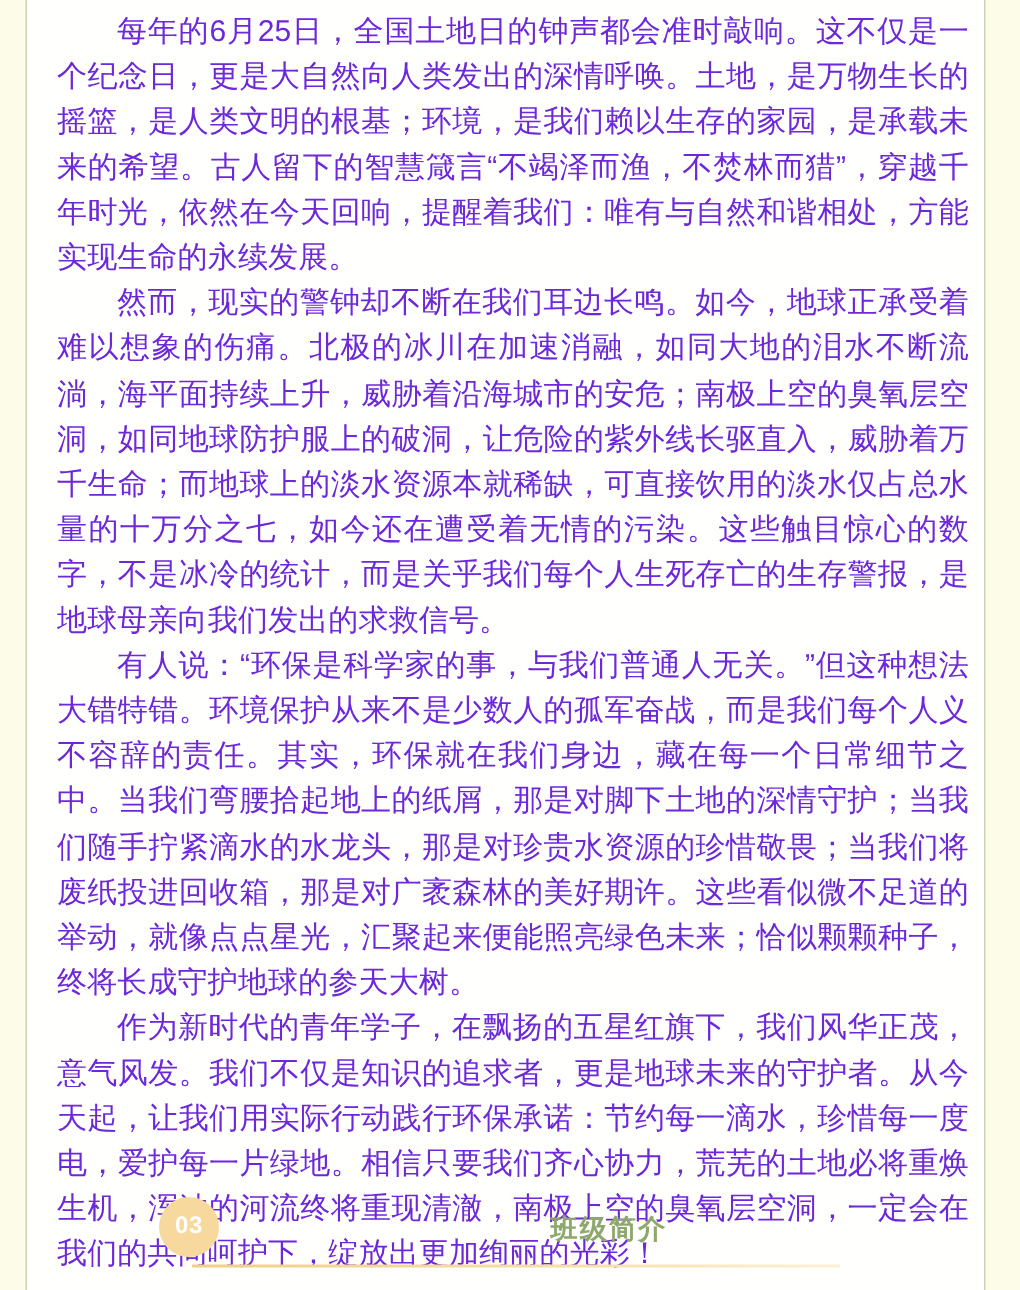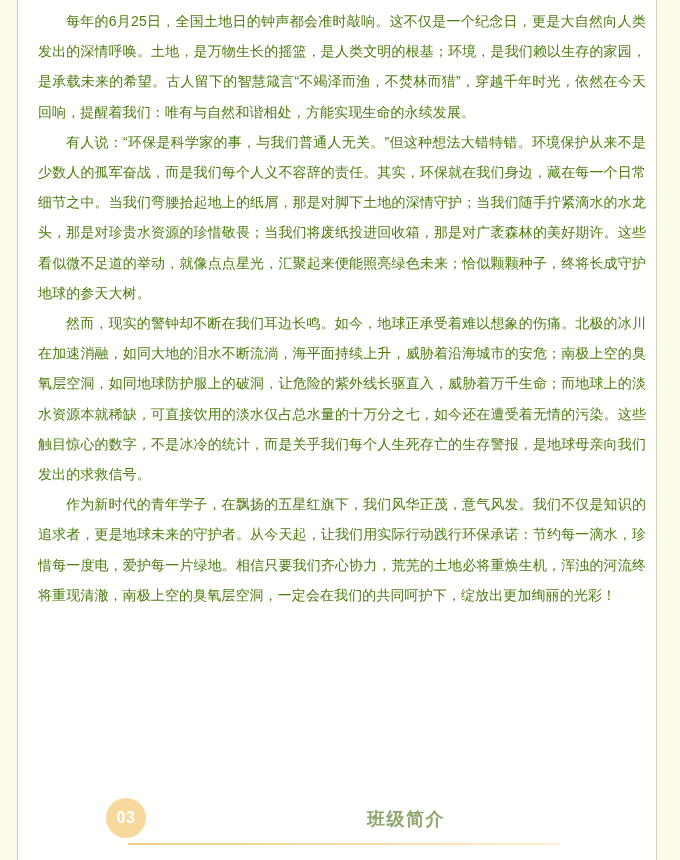--- a/index.html
+++ b/index.html
@@ -49,22 +49,22 @@
     position: absolute;
     top: 0;
     left: 20px;
     width: 608px;
     padding-top: 6px;
     box-sizing: border-box;
   }
 
   p.para {
     margin: 0 0 0 0;
-    color: #4d7c0f;
-    font-size: 14px;
+    color: #6d28d9;
+    font-size: 20px;
     line-height: 30.2px;
     text-align: justify;
     text-justify: inter-ideograph;
     text-indent: 2em;
     letter-spacing: .1px;
     font-weight: 400;
   }
 
   
   .section-head {
@@ -118,22 +118,22 @@
 
 <div id="page">
 
   <div class="edge-rule left"></div>
   <div class="edge-rule right"></div>
 
   <div class="paper">
 
     <div class="content">
       <p class="para">每年的6月25日，全国土地日的钟声都会准时敲响。这不仅是一个纪念日，更是大自然向人类发出的深情呼唤。土地，是万物生长的摇篮，是人类文明的根基；环境，是我们赖以生存的家园，是承载未来的希望。古人留下的智慧箴言“不竭泽而渔，不焚林而猎”，穿越千年时光，依然在今天回响，提醒着我们：唯有与自然和谐相处，方能实现生命的永续发展。</p>
+      <p class="para">然而，现实的警钟却不断在我们耳边长鸣。如今，地球正承受着难以想象的伤痛。北极的冰川在加速消融，如同大地的泪水不断流淌，海平面持续上升，威胁着沿海城市的安危；南极上空的臭氧层空洞，如同地球防护服上的破洞，让危险的紫外线长驱直入，威胁着万千生命；而地球上的淡水资源本就稀缺，可直接饮用的淡水仅占总水量的十万分之七，如今还在遭受着无情的污染。这些触目惊心的数字，不是冰冷的统计，而是关乎我们每个人生死存亡的生存警报，是地球母亲向我们发出的求救信号。</p>
       <p class="para">有人说：“环保是科学家的事，与我们普通人无关。”但这种想法大错特错。环境保护从来不是少数人的孤军奋战，而是我们每个人义不容辞的责任。其实，环保就在我们身边，藏在每一个日常细节之中。当我们弯腰拾起地上的纸屑，那是对脚下土地的深情守护；当我们随手拧紧滴水的水龙头，那是对珍贵水资源的珍惜敬畏；当我们将废纸投进回收箱，那是对广袤森林的美好期许。这些看似微不足道的举动，就像点点星光，汇聚起来便能照亮绿色未来；恰似颗颗种子，终将长成守护地球的参天大树。</p>
-      <p class="para">然而，现实的警钟却不断在我们耳边长鸣。如今，地球正承受着难以想象的伤痛。北极的冰川在加速消融，如同大地的泪水不断流淌，海平面持续上升，威胁着沿海城市的安危；南极上空的臭氧层空洞，如同地球防护服上的破洞，让危险的紫外线长驱直入，威胁着万千生命；而地球上的淡水资源本就稀缺，可直接饮用的淡水仅占总水量的十万分之七，如今还在遭受着无情的污染。这些触目惊心的数字，不是冰冷的统计，而是关乎我们每个人生死存亡的生存警报，是地球母亲向我们发出的求救信号。</p>
       <p class="para">作为新时代的青年学子，在飘扬的五星红旗下，我们风华正茂，意气风发。我们不仅是知识的追求者，更是地球未来的守护者。从今天起，让我们用实际行动践行环保承诺：节约每一滴水，珍惜每一度电，爱护每一片绿地。相信只要我们齐心协力，荒芜的土地必将重焕生机，浑浊的河流终将重现清澈，南极上空的臭氧层空洞，一定会在我们的共同呵护下，绽放出更加绚丽的光彩！</p>
     </div>
 
     <div class="section-head">
       <div class="rule-gold"></div>
       <div class="badge">03</div>
       <div class="section-title">班级简介</div>
     </div>
 
   </div>

